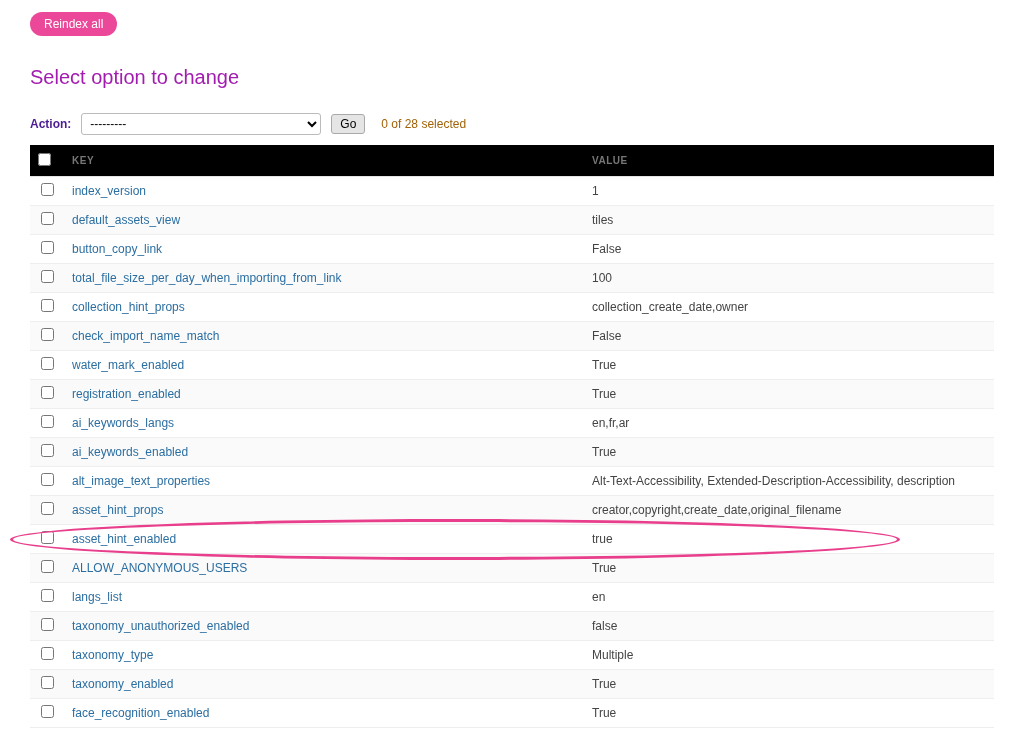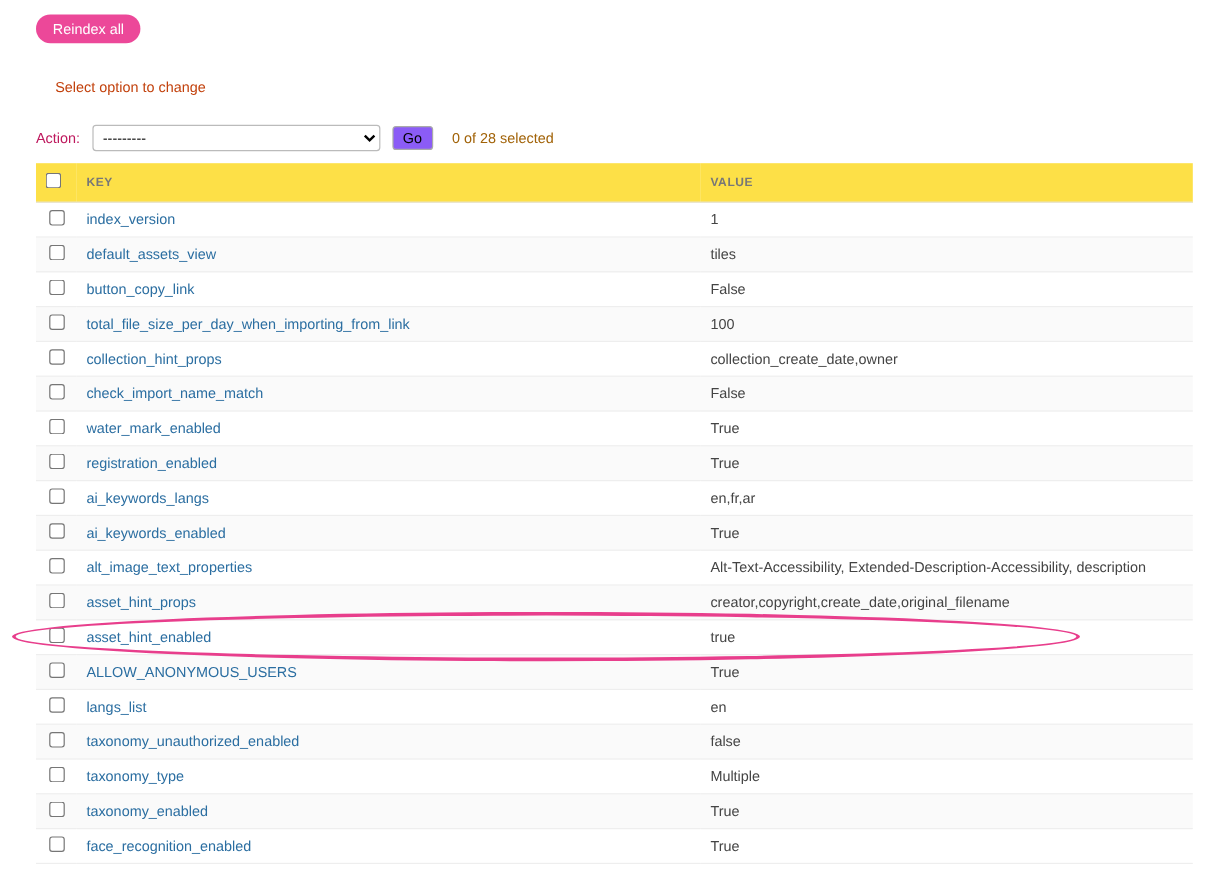--- a/index.html
+++ b/index.html
@@ -20,70 +20,71 @@
     background: #ec4899;
     color: #fff;
     padding: 5px 14px;
     border-radius: 14px;
     font-size: 12px;
     text-decoration: none;
     border: none;
     cursor: pointer;
   }
   h1.heading {
-    font-size: 12px;
+    font-size: 20px;
     font-weight: 400;
-    color: #c2410c;
-    margin: 30px 0 24px 16px;
+    color: #a21caf;
+    margin: 30px 0 24px 0;
   }
   .actions-row {
     display: flex;
     align-items: center;
     gap: 10px;
     margin-bottom: 10px;
     font-size: 12px;
     color: #555;
   }
   .actions-row label {
-    color: #be185d;
+    color: #4c1d95;
+    font-weight: bold;
   }
   select.action-select {
     min-width: 240px;
     font-size: 12px;
     padding: 2px 4px;
     border: 1px solid #bbb;
     border-radius: 3px;
     background: #fff;
   }
   button.go-btn {
     font-size: 12px;
     padding: 2px 8px;
     border: 1px solid #aaa;
     border-radius: 3px;
-    background: #8b5cf6;
+    background: #e5e5e5;
     cursor: pointer;
   }
   .count {
     color: #a16207;
     font-size: 12px;
     margin-left: 6px;
   }
   table.result-list {
     width: 100%;
     border-collapse: collapse;
     table-layout: fixed;
   }
   table.result-list thead th {
     text-align: left;
     font-size: 10px;
     letter-spacing: 0.5px;
     color: #777;
     padding: 8px 8px;
     border-bottom: 1px solid #e5e5e5;
-    background: #fde047;
+    background: #000000;
     font-weight: 700;
   }
   table.result-list tbody td {
     padding: 6px 8px;
     border-bottom: 1px solid #eee;
     font-size: 12px;
     color: #444;
     vertical-align: middle;
   }
   table.result-list tbody tr:nth-child(even) td {

